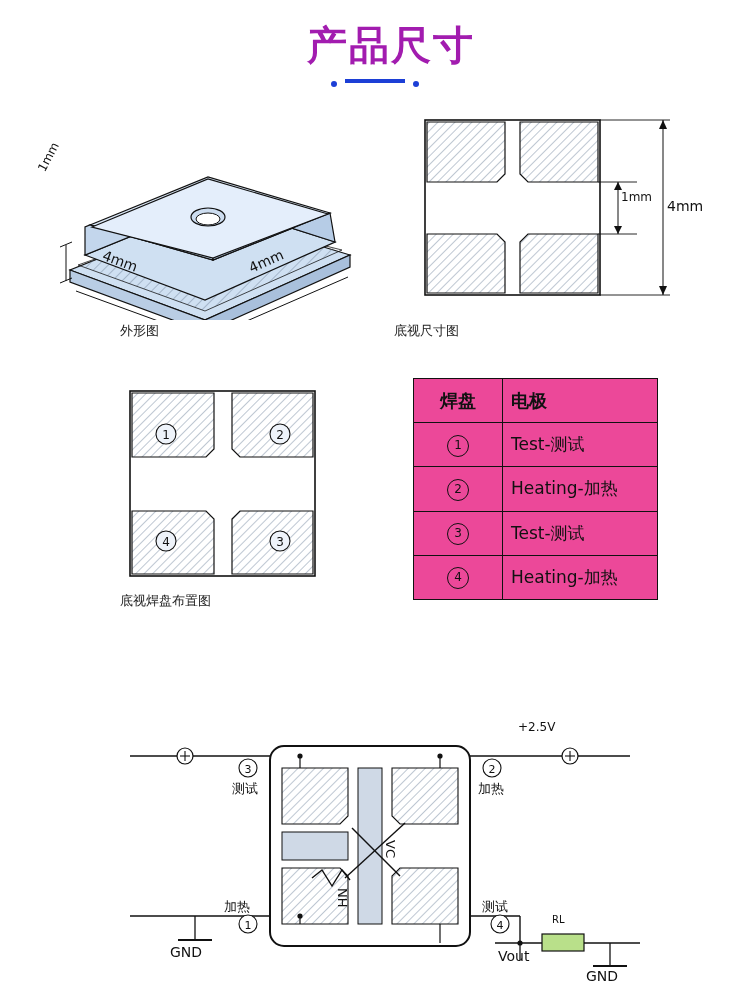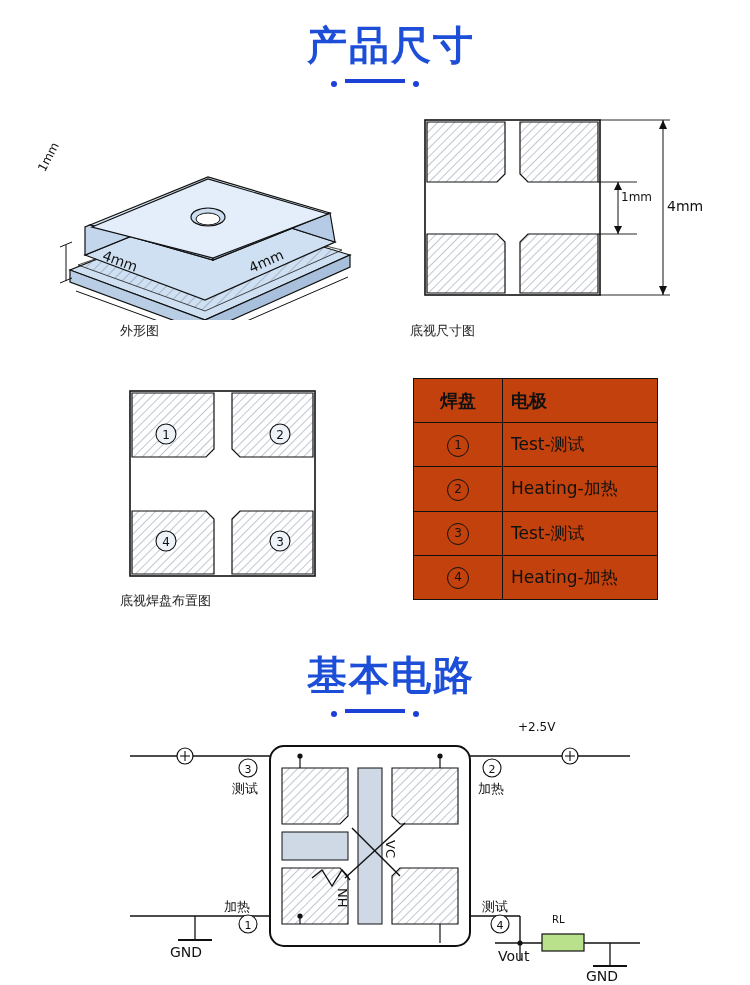--- a/index.html
+++ b/index.html
@@ -9,21 +9,21 @@
     font-family:"Liberation Sans","DejaVu Sans",sans-serif;
     color:#111;
     position:relative;
     overflow:hidden;
   }
   .page{position:relative;width:750px;height:985px;}
 
   
   .section-title{
     text-align:center;
-    color:#1d4ed8;
+    color:#a21caf;
     font-weight:bold;
     font-size:40px;
     letter-spacing:2px;
     font-family:"DejaVu Sans","Liberation Sans",sans-serif;
     padding-left:32px;
   }
   .title-rule{
     width:60px;height:0;
     margin:6px auto 0 auto;
     border-top:4px solid #1c3fd6;
@@ -51,21 +51,21 @@
   .dimlabel{
     font-size:12px;color:#111;
     font-family:"DejaVu Sans","Liberation Sans",sans-serif;
   }
 
   
   .pad-table{
     border-collapse:collapse;
     border:1.6px solid #111;
     width:100%;height:100%;
-    background:#c2410c;
+    background:#ec4899;
   }
   .pad-table td{
     border:1.4px solid #111;
     font-size:17px;
     padding:4px 8px;
     font-family:"DejaVu Sans","Liberation Sans",sans-serif;
   }
   .pad-table td.col-pad{
     width:72px;text-align:center;
   }
@@ -154,21 +154,21 @@
       <path d="M213,70 l-4,8 l8,0 z" fill="#111"></path>
       <path d="M213,122 l-4,-8 l8,0 z" fill="#111"></path>
 
       <line x1="258" y1="8" x2="258" y2="183" stroke="#111" stroke-width="1"></line>
       <path d="M258,8 l-4,9 l8,0 z" fill="#111"></path>
       <path d="M258,183 l-4,-9 l8,0 z" fill="#111"></path>
     </svg>
     <div class="abs dimlabel" style="left:216px;top:78px;">1mm</div>
     <div class="abs dimlabel" style="left:262px;top:86px;font-size:14px;">4mm</div>
   </div>
-  <div class="abs caption" style="left:410px;top:322px;width:220px;">底视尺寸图</div>
+  <div class="abs caption" style="left:394px;top:322px;width:220px;">底视尺寸图</div>
 
   <div class="abs" style="left:120px;top:385px;width:215px;height:200px;">
     <svg width="215" height="200" viewBox="0 0 215 200">
       <defs>
         <pattern id="hatchC" width="6" height="6" patternTransform="rotate(45)" patternUnits="userSpaceOnUse">
           <line x1="0" y1="0" x2="0" y2="6" stroke="#7e8fa6" stroke-width="1"></line>
         </pattern>
       </defs>
       <rect x="10" y="6" width="185" height="185" fill="#ffffff" stroke="#111" stroke-width="1.6"></rect>
       <path d="M12,8 L94,8 L94,64 L86,72 L12,72 Z" fill="url(#hatchC)" stroke="#111" stroke-width="1.2"></path>
@@ -207,24 +207,20 @@
         <td>Test-测试</td>
       </tr>
       <tr>
         <td class="col-pad"><span class="circnum">4</span></td>
         <td>Heating-加热</td>
       </tr>
     </tbody>
       </table>
   </div>
 
-  <div class="abs" style="left:0;top:648px;width:750px;">
-    <div class="section-title">基本电路</div>
-    <div class="title-rule"></div>
-  </div>
 
   <div class="abs" style="left:100px;top:728px;width:600px;height:250px;">
     <svg width="600" height="250" viewBox="0 0 600 250">
       <defs>
         <pattern id="hatchD" width="6" height="6" patternTransform="rotate(45)" patternUnits="userSpaceOnUse">
           <line x1="0" y1="0" x2="0" y2="6" stroke="#7e8fa6" stroke-width="1"></line>
         </pattern>
       </defs>
 
       <line x1="30" y1="28" x2="530" y2="28" stroke="#111" stroke-width="1.4"></line>

